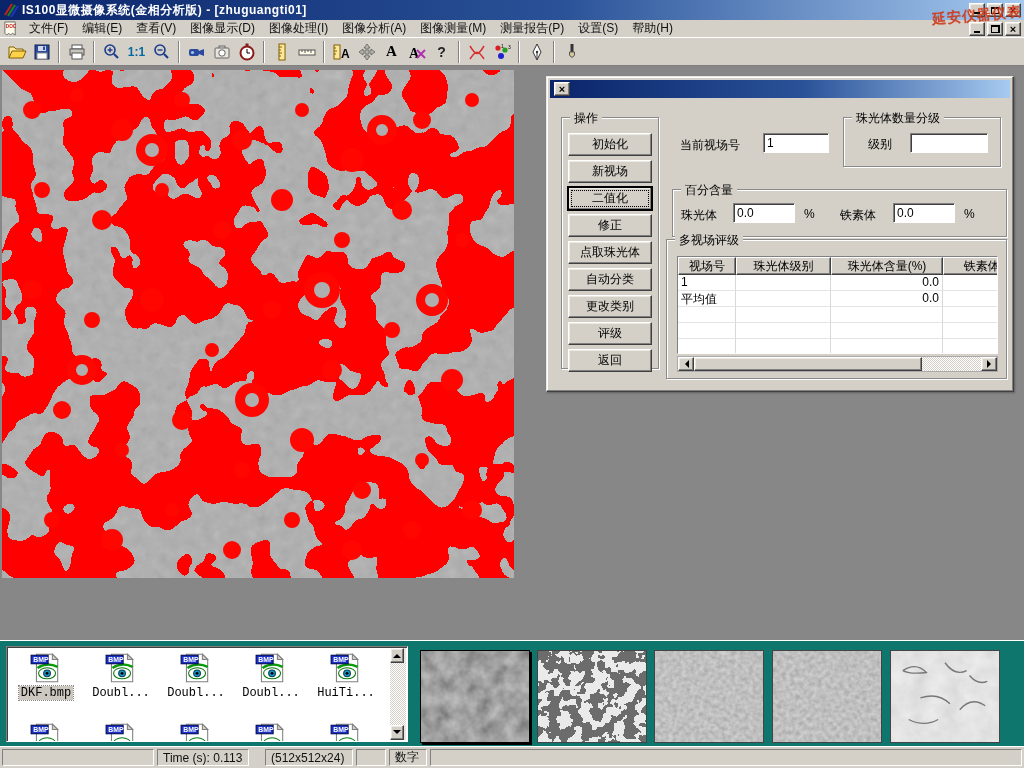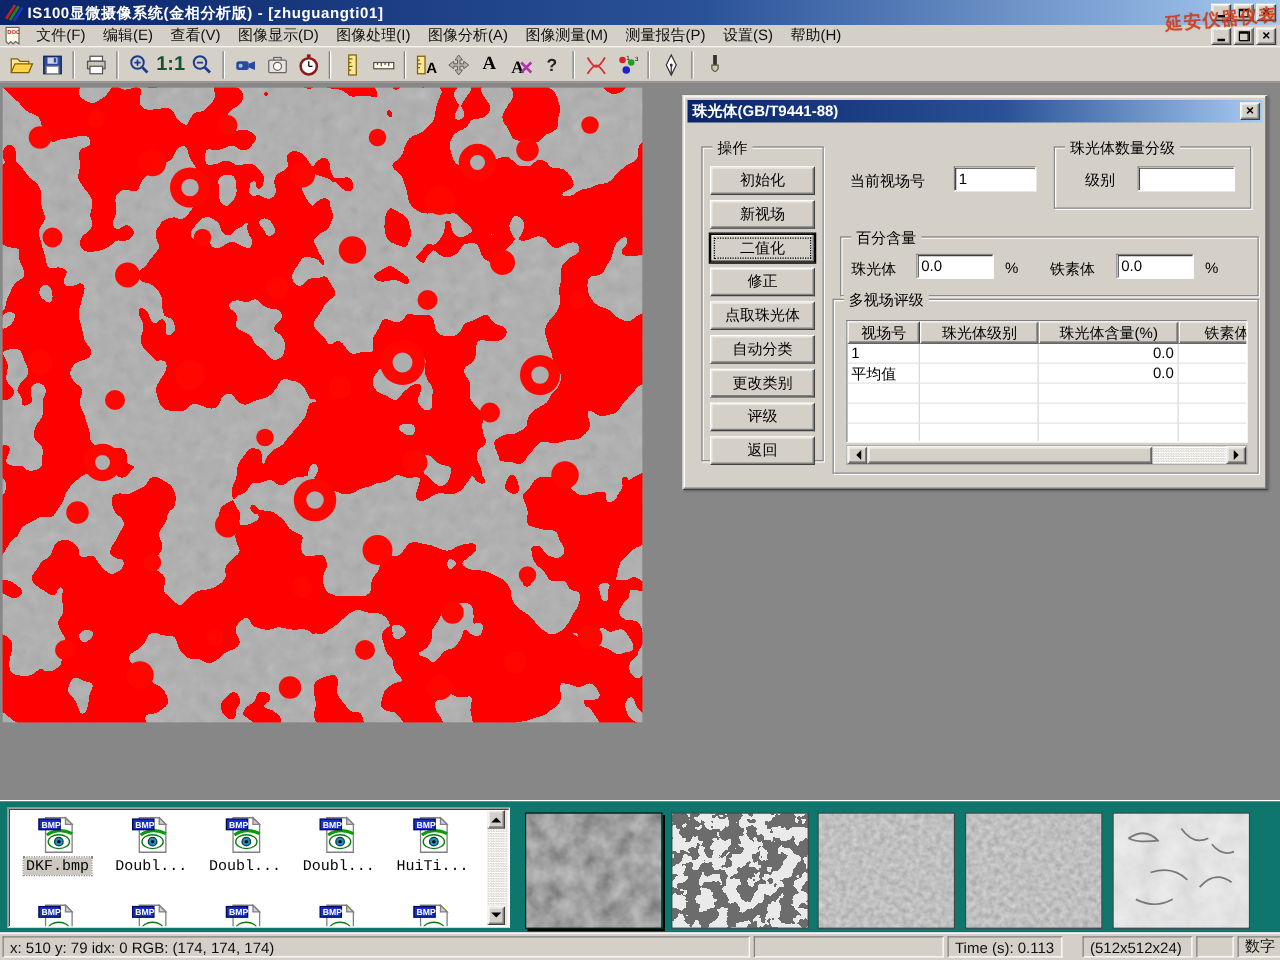--- a/index.html
+++ b/index.html
@@ -32,21 +32,21 @@
   .menu-item { padding:1px 7px; color:#111; white-space:nowrap; }
   .menubar .winbtns { margin-left:auto; margin-right:3px; }
 
   
   .watermark { position:absolute; top:7px; right:2px; z-index:60; color:#cf3a18; font-size:14px; font-weight:bold; white-space:nowrap; transform:rotate(-5deg); opacity:0.9; pointer-events:none; letter-spacing:1px; text-shadow:0 0 1px rgba(207,58,24,0.4); }
 
   
   .toolbar { position:absolute; left:0; top:38px; width:1024px; height:28px; background:#d4d0c8; border-bottom:1px solid #808080; display:flex; align-items:center; padding-left:4px; }
   .tbtn { width:25px; height:24px; display:flex; align-items:center; justify-content:center; }
   .tsep { width:2px; height:22px; margin:0 4px; border-left:1px solid #808080; border-right:1px solid #fff; }
-  .t11 { color:#14532d; font-weight:bold; font-size:16px; }
+  .t11 { color:#0369a1; font-weight:bold; font-size:12px; }
   .tA { font-family:"Liberation Serif",serif; font-weight:bold; font-size:15px; color:#000; }
   .tQ { font-weight:bold; font-size:14px; color:#222; }
 
   
   .workspace { position:absolute; left:0; top:66px; width:1024px; height:574px; background:#878787; }
   .micro-image { position:absolute; left:2px; top:4px; width:512px; height:508px; }
 
   
   .dialog { position:absolute; left:548px; top:76px; width:468px; height:316px; background:#d4d0c8; border:1px solid; border-color:#ece9e2 #404040 #404040 #ece9e2; box-shadow: inset -1px -1px 0 #808080, inset 1px 1px 0 #fff, 1px 1px 2px rgba(0,0,0,0.3); z-index:40; }
   .dlg-title { position:absolute; left:3px; top:3px; right:3px; height:18px; background:linear-gradient(90deg,#0a246a 0%, #2a5298 55%, #a6caf0 100%); display:flex; align-items:center; color:#fff; font-weight:bold; padding-left:4px; }
@@ -363,21 +363,20 @@
         <circle cx="430" cy="230" r="7" fill="#aeaeae"></circle>
       <circle cx="250" cy="330" r="17" fill="#ff0600"></circle>
         <circle cx="250" cy="330" r="7" fill="#aeaeae"></circle>
       <circle cx="380" cy="60" r="15" fill="#ff0600"></circle>
         <circle cx="380" cy="60" r="6" fill="#aeaeae"></circle>
     </g>
   </svg>
 
   <div class="dialog" style="left:546px; top:10px;">
     <div class="dlg-title">
-      <span class="dlg-title-text">珠光体(GB/T9441-88)</span>
       <span class="dlg-close winbtn raised">
           <span class="g-x">×</span>
         </span>
     </div>
 
     <div class="grp etched ops-group">
       <span class="grp-label">操作</span>
       <div class="ops-col">
         <button class="op-btn raised">初始化</button>
         <button class="op-btn raised">新视场</button>
@@ -668,20 +667,19 @@
           </feComponentTransfer>
         </filter>
       <rect width="110" height="93" fill="#ddd"></rect>
         <rect width="110" height="93" filter="url(#th5)"></rect>
       <path d="M12 20 q14 -9 24 2 q-16 2 -24 -2 M55 12 q10 14 22 8 M30 48 q18 -6 30 6 M70 60 q12 -14 26 -4 M18 70 q16 8 30 0 M80 25 q8 10 18 6" stroke="#777" fill="none" stroke-width="1.4"></path>
     </svg>
   </div>
 </div>
 
 <div class="statusbar">
-  <span class="spanel" style="width:598px;">x: 510 y: 79  idx: 0  RGB: (174, 174, 174)</span>
   <span class="spanel" style="width:152px;"></span>
   <span class="spanel" style="width:92px;">Time (s): 0.113</span>
   <span class="spanel" style="width:88px;margin-left:13px;">(512x512x24)</span>
   <span class="spanel" style="width:30px;"></span>
   <span class="spanel" style="width:38px;">数字</span>
   <span class="spanel" style="flex:1;"></span>
 </div>
 
 </body></html>

